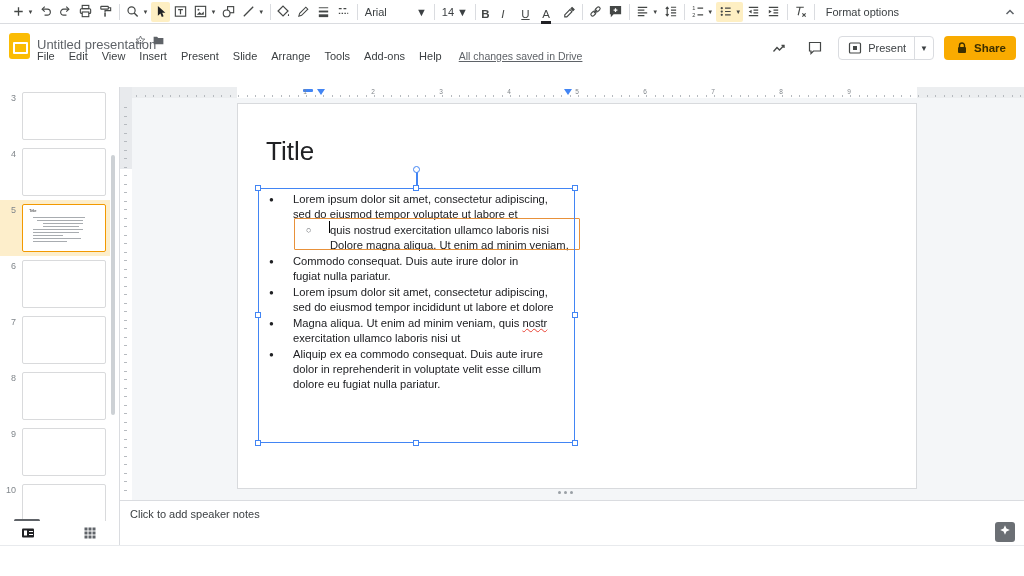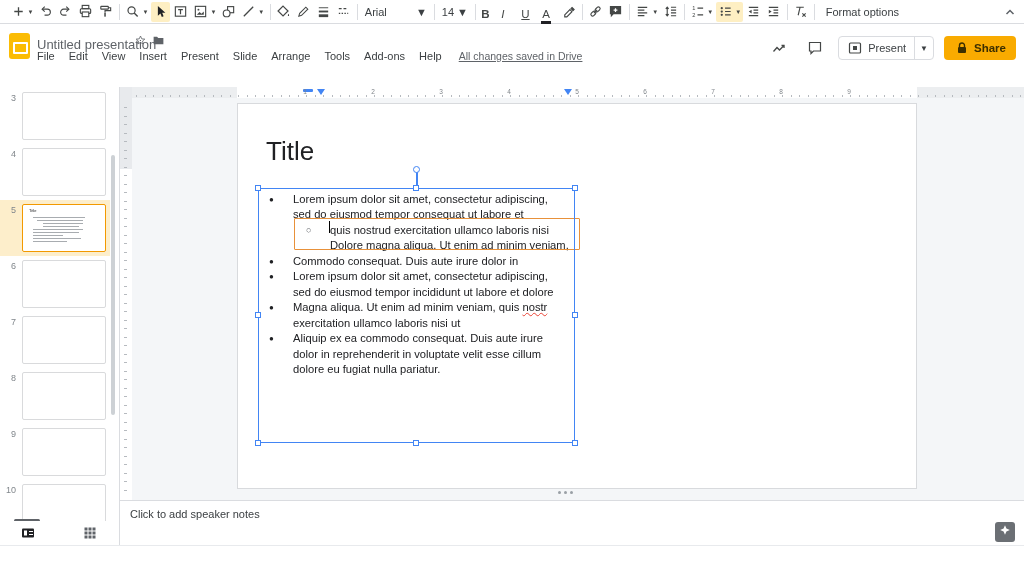--- a/index.html
+++ b/index.html
@@ -651,30 +651,31 @@
   </div>
 <div class="abs" id="canvas"></div>
 <div class="abs" id="slide"></div>
 <div class="abs" id="slide-title">Title</div>
 
 <div class="abs" id="textbox">
   <div id="bullets">
       <div class="b-item lvl1">
         <span class="b-marker">●</span>
         <div class="b-line"><span>Lorem ipsum dolor sit amet, consectetur adipiscing,</span></div>
-        <div class="b-line"><span>sed do eiusmod tempor consequat ut labore et</span></div>
+        <div class="b-line"><span>sed do eiusmod tempor voluptate ut labore et</span></div>
       </div>
       <div class="b-item lvl2">
         <span class="b-marker">○</span>
         <div class="b-line"><span>quis nostrud exercitation ullamco laboris nisi</span></div>
         <div class="b-line"><span>Dolore magna aliqua. Ut enim ad minim veniam,</span></div>
       </div>
       <div class="b-item lvl1">
         <span class="b-marker">●</span>
         <div class="b-line"><span>Commodo consequat. Duis aute irure dolor in</span></div>
+        <div class="b-line"><span>fugiat nulla pariatur.</span></div>
       </div>
       <div class="b-item lvl1">
         <span class="b-marker">●</span>
         <div class="b-line"><span>Lorem ipsum dolor sit amet, consectetur adipiscing,</span></div>
         <div class="b-line"><span>sed do eiusmod tempor incididunt ut labore et dolore</span></div>
       </div>
       <div class="b-item lvl1">
         <span class="b-marker">●</span>
         <div class="b-line"><span>Magna aliqua. Ut enim ad minim veniam, quis </span><span class="spellerr">nostr</span></div>
         <div class="b-line"><span>exercitation ullamco laboris nisi ut</span></div>

